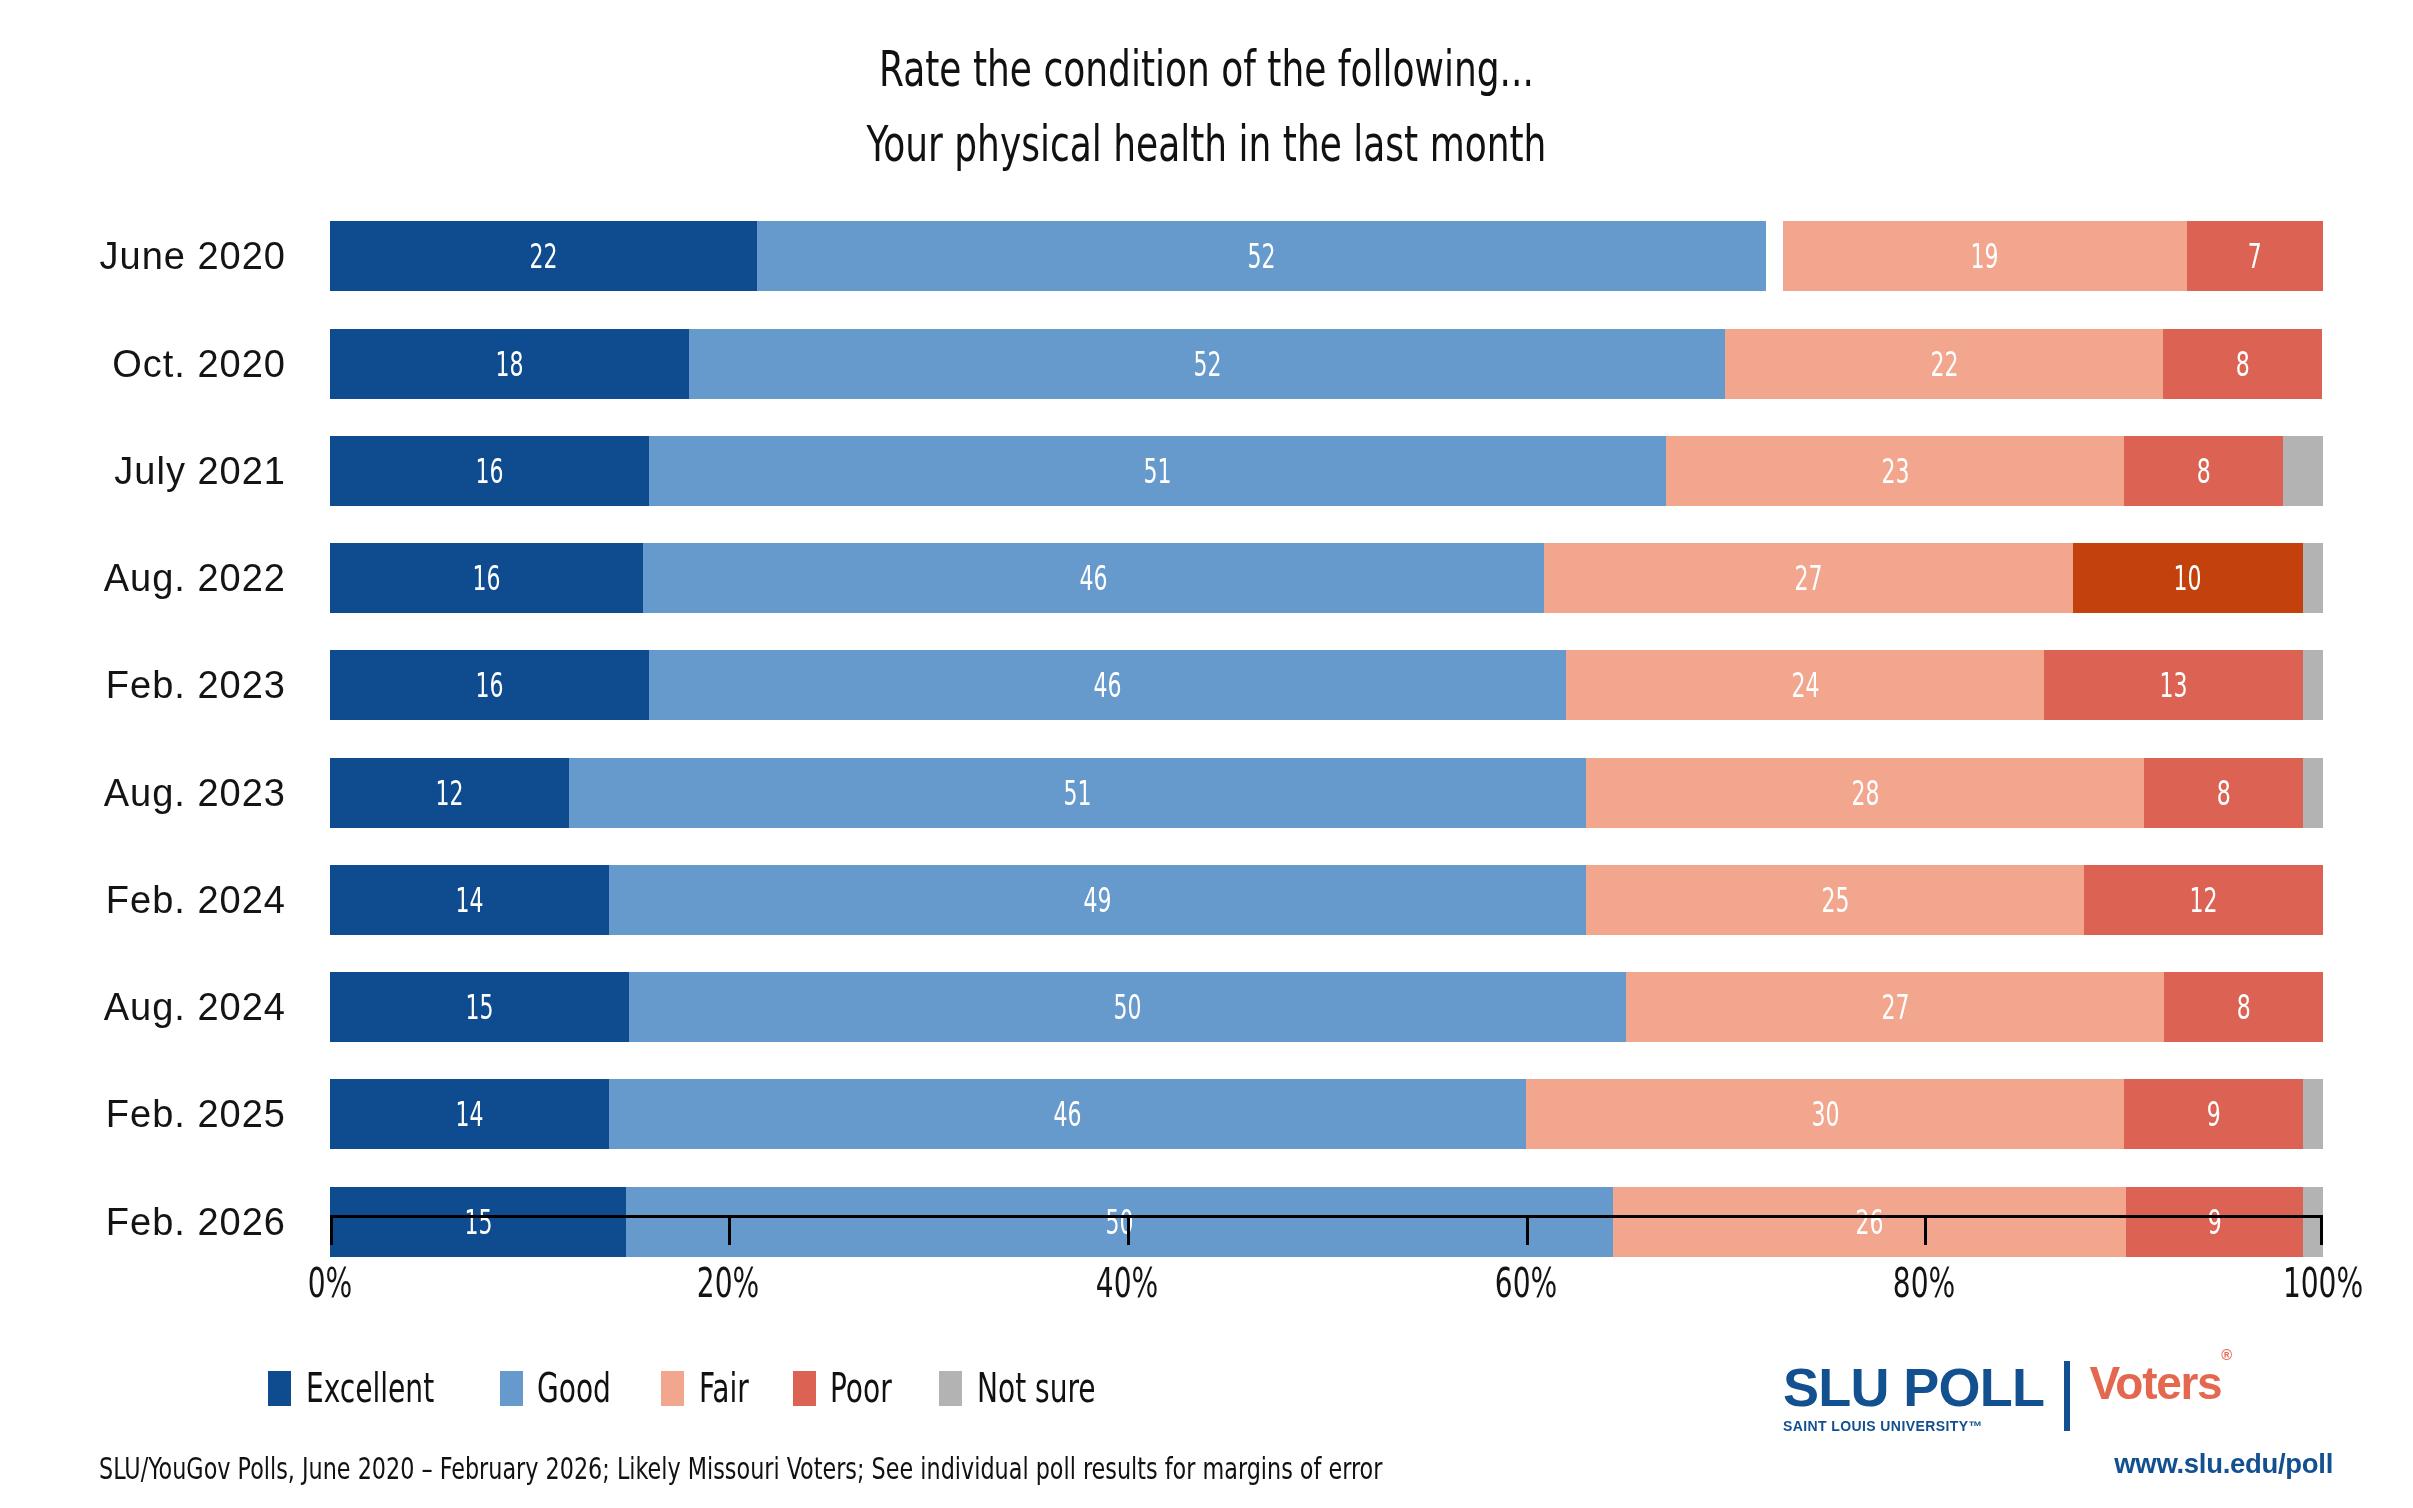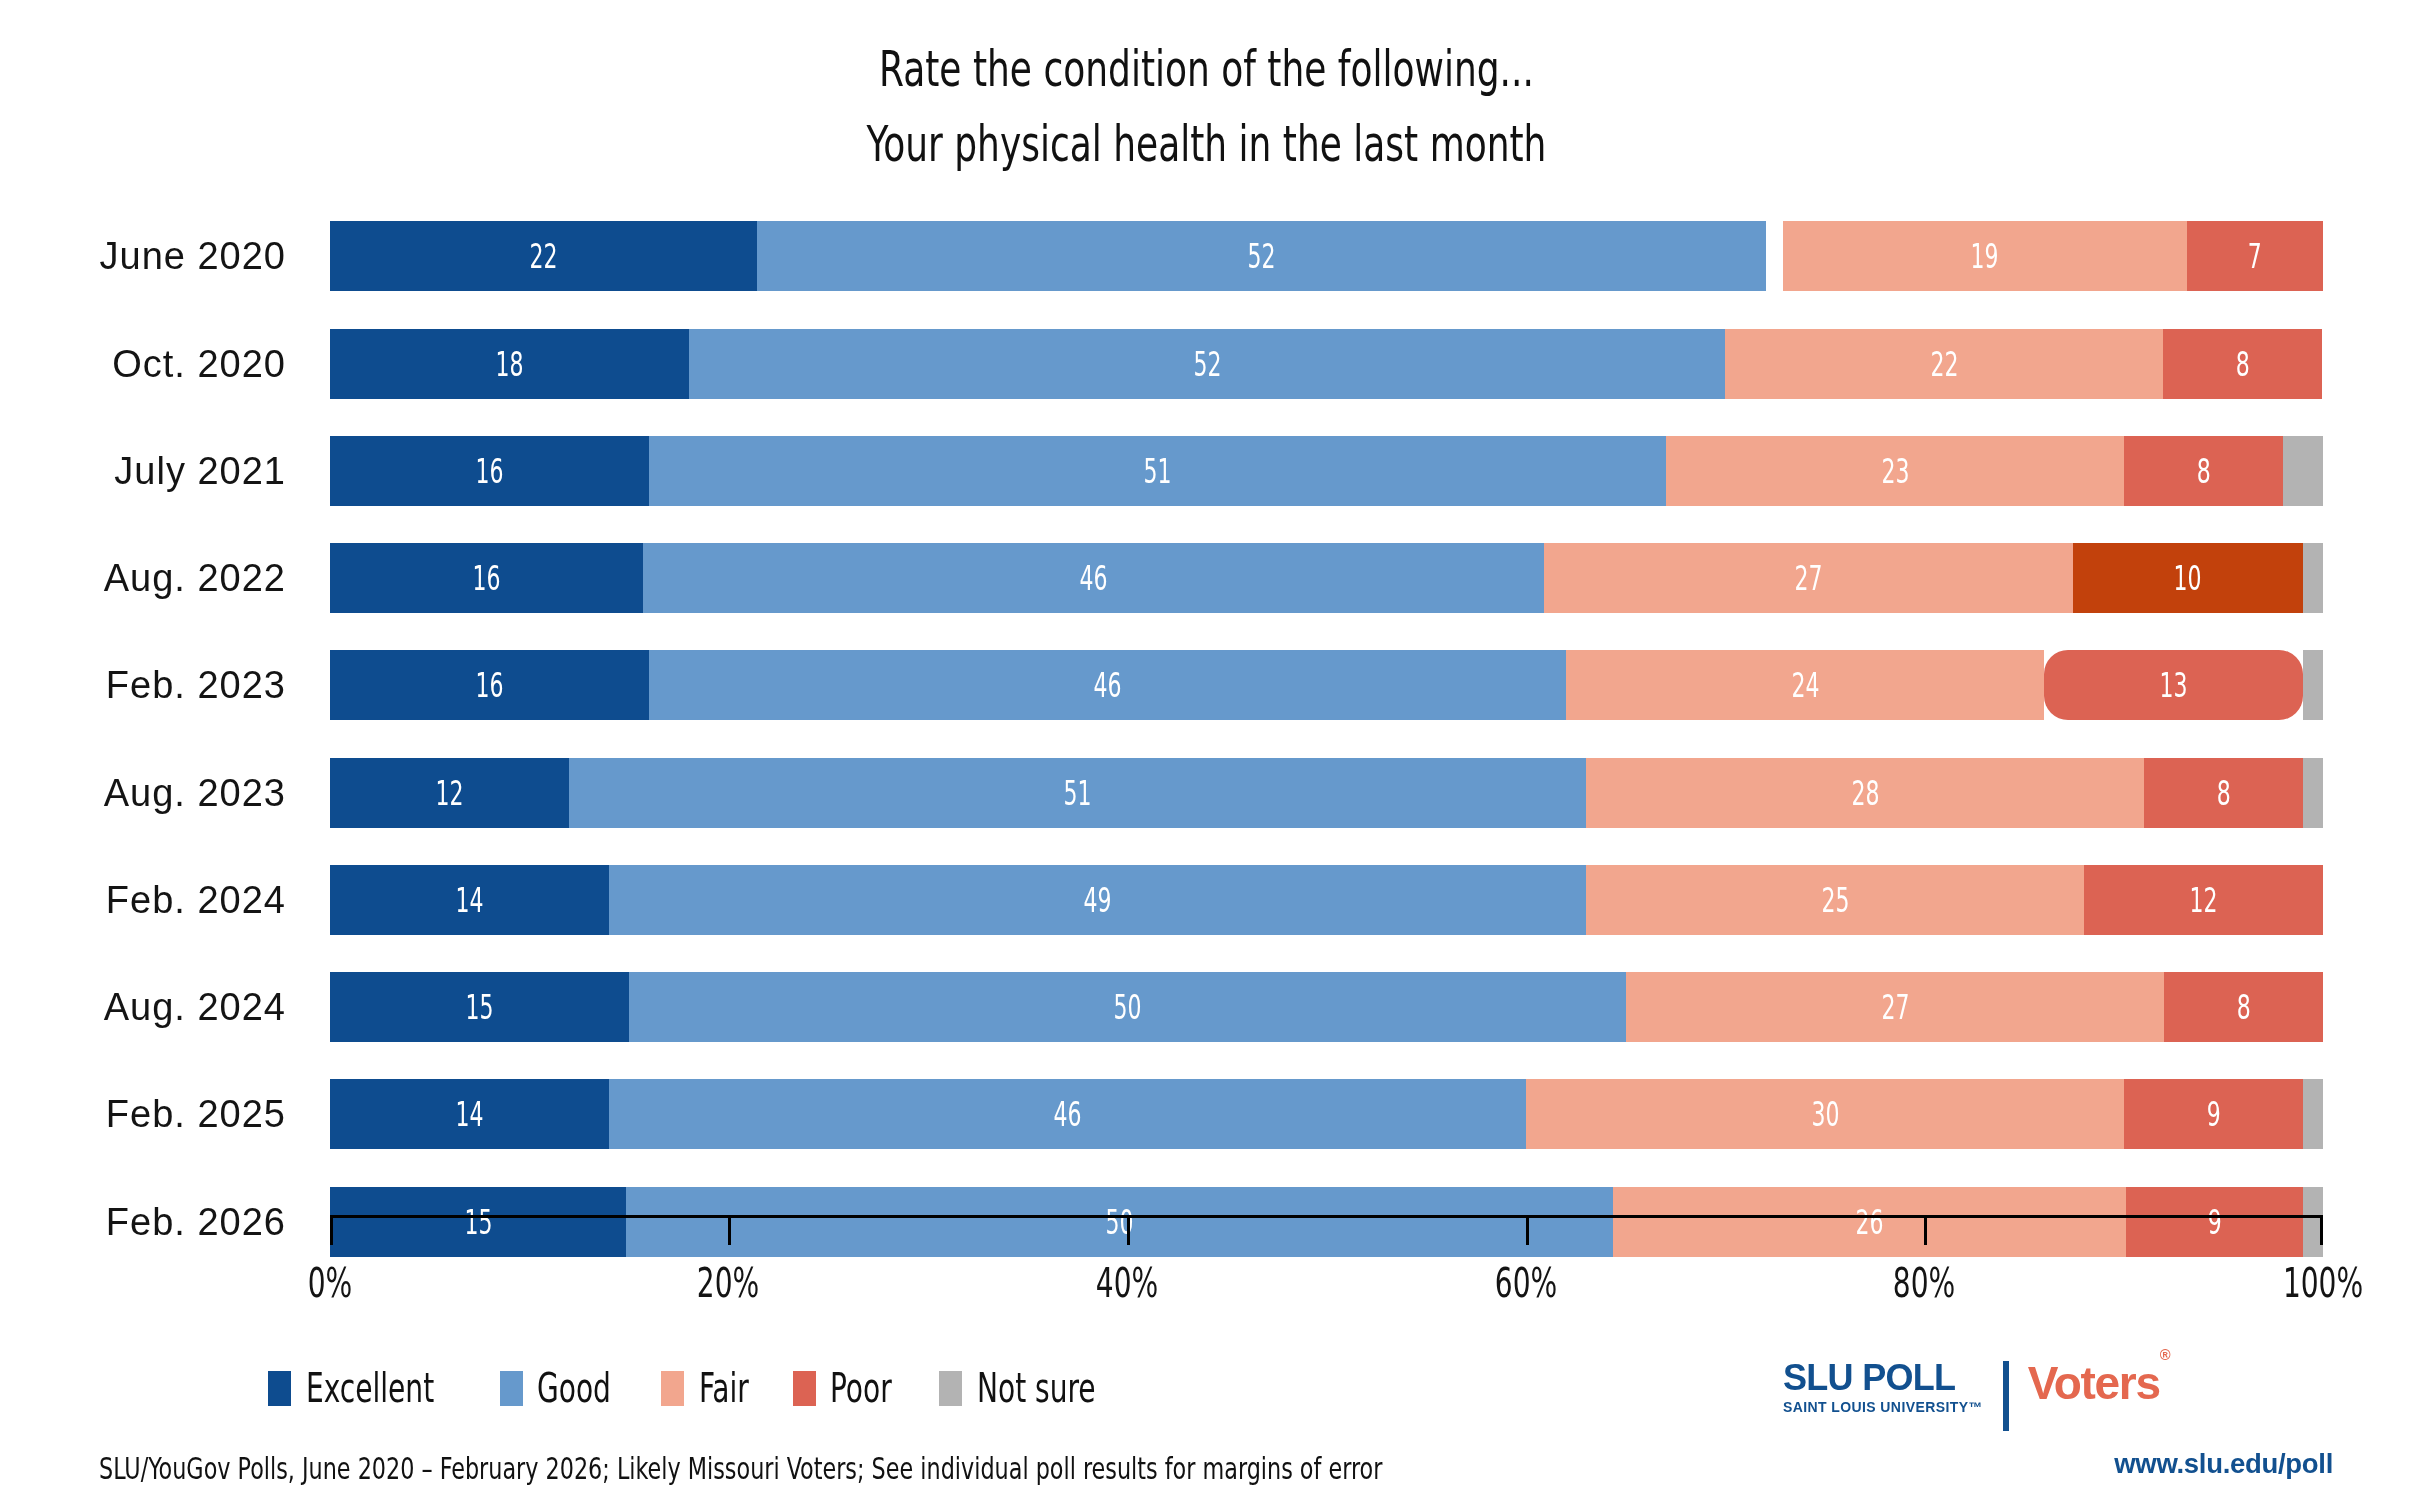--- a/index.html
+++ b/index.html
@@ -147,21 +147,21 @@
     width:550px;height:127px;
   }
   #logo-row{
     display:flex;flex-direction:row;align-items:flex-start;
     height:80px;
   }
   #slu-wrap{display:flex;flex-direction:column;align-items:flex-start;}
   #slu-main{
     font-family:"Liberation Sans", sans-serif;
     font-weight:bold;
-    font-size:36px;
+    font-size:54px;
     letter-spacing:-0.7px;
     color:#12508F;
     line-height:1.02;
     white-space:nowrap;
   }
   #slu-sub{
     font-family:"Liberation Sans", sans-serif;
     font-weight:bold;
     font-size:14px;
     letter-spacing:0.4px;
@@ -283,21 +283,21 @@
         <div class="bar">
           <div class="seg" style="width: 319px; background: rgb(14, 76, 143);">
             <span>16</span>
           </div>
           <div class="seg" style="width: 917px; background: rgb(102, 153, 204);">
             <span>46</span>
           </div>
           <div class="seg" style="width: 478px; background: rgb(242, 166, 142);">
             <span>24</span>
           </div>
-          <div class="seg" style="width: 259px; background: rgb(220, 99, 83); border-radius: 24px;">
+          <div class="seg" style="width: 259px; background: rgb(220, 99, 83);">
             <span>13</span>
           </div>
           <div class="seg" style="width: 20px; background: rgb(179, 179, 179);"></div>
         </div>
       </div>
       <div class="row" style="top: 758px; left: 0px; width: 2413px;">
         <div class="row-label">Aug. 2023</div>
         <div class="bar">
           <div class="seg" style="width: 239px; background: rgb(14, 76, 143);">
             <span>12</span>

